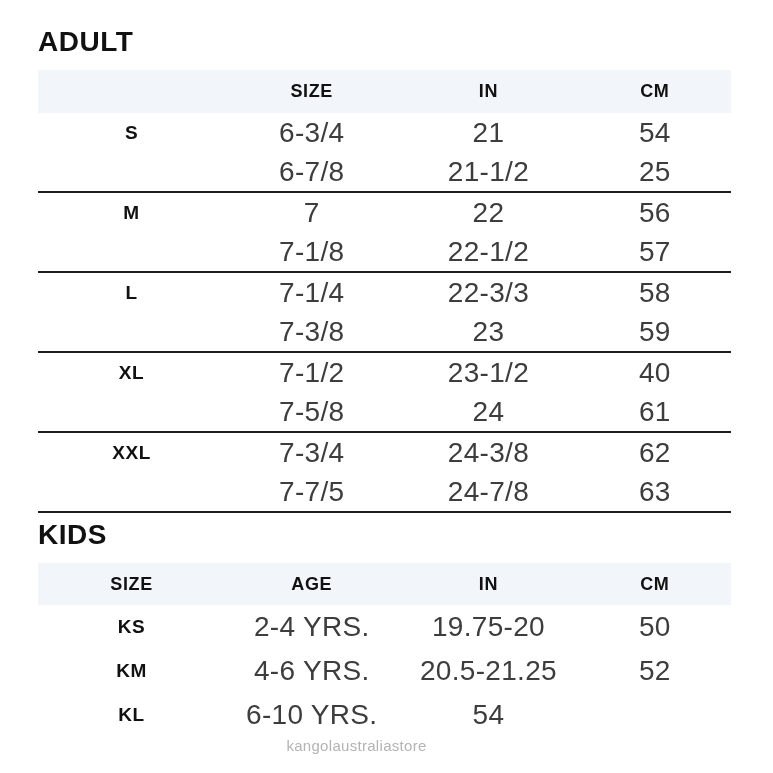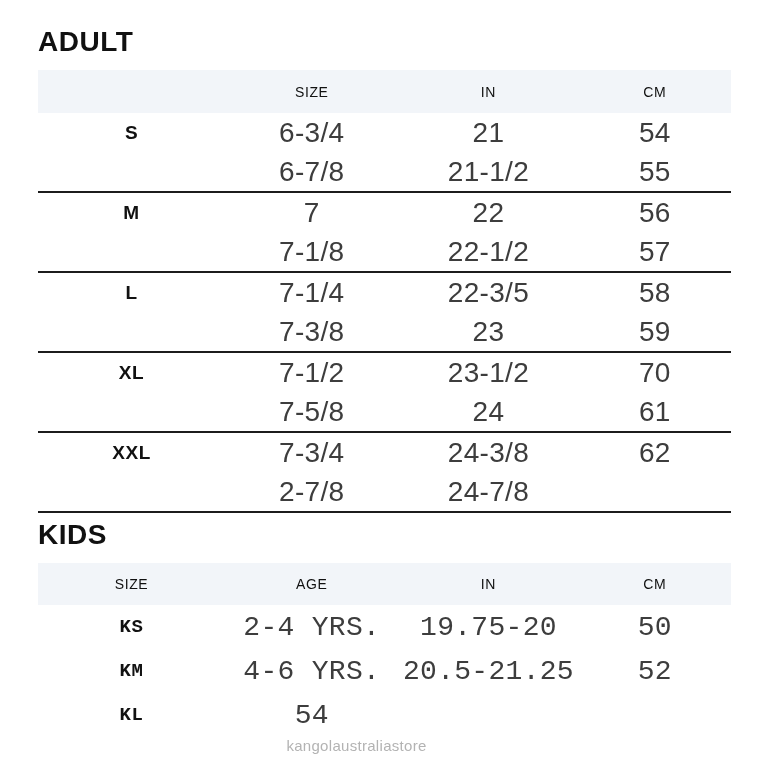--- a/index.html
+++ b/index.html
@@ -34,35 +34,35 @@
   .kids .row.header { height: 42px; }
 
   .cell {
     text-align: center;
     font-size: 28px;
     font-weight: 400;
     color: #3d3d3d;
     letter-spacing: 0.3px;
   }
   .cell.hdr {
-    font-size: 14px;
-    font-weight: 400;
+    font-size: 18px;
+    font-weight: 700;
     color: #111111;
     letter-spacing: 0.6px;
   }
   .cell.label {
     font-size: 19px;
     font-weight: 800;
     color: #111111;
     letter-spacing: 0.6px;
   }
 
   .adult .row.data { height: 39px; }
   .adult .group { border-bottom: 2px solid #1c1c1c; }
-  .kids .row.data { height: 44px; font-family: Liberation Mono, monospace; }
+  .kids .row.data { height: 44px; }
 
   .watermark {
     width: 713px;
     margin-left: -38px;
     text-align: center;
     font-size: 15px;
     color: #b3b3b3;
     letter-spacing: 0.3px;
     line-height: 18px;
   }
@@ -87,21 +87,21 @@
         <div class="row data">
           <div class="cell label">S</div>
           <div class="cell">6-3/4</div>
           <div class="cell">21</div>
           <div class="cell">54</div>
         </div>
         <div class="row data">
           <div class="cell label"></div>
           <div class="cell">6-7/8</div>
           <div class="cell">21-1/2</div>
-          <div class="cell">55</div>
+          <div class="cell">25</div>
         </div>
       </div>
 
       <div class="group">
         <div class="row data">
           <div class="cell label">M</div>
           <div class="cell">7</div>
           <div class="cell">22</div>
           <div class="cell">56</div>
         </div>
@@ -110,57 +110,58 @@
           <div class="cell">7-1/8</div>
           <div class="cell">22-1/2</div>
           <div class="cell">57</div>
         </div>
       </div>
 
       <div class="group">
         <div class="row data">
           <div class="cell label">L</div>
           <div class="cell">7-1/4</div>
-          <div class="cell">22-3/5</div>
+          <div class="cell">22-3/3</div>
           <div class="cell">58</div>
         </div>
         <div class="row data">
           <div class="cell label"></div>
           <div class="cell">7-3/8</div>
           <div class="cell">23</div>
           <div class="cell">59</div>
         </div>
       </div>
 
       <div class="group">
         <div class="row data">
           <div class="cell label">XL</div>
           <div class="cell">7-1/2</div>
           <div class="cell">23-1/2</div>
-          <div class="cell">70</div>
+          <div class="cell">40</div>
         </div>
         <div class="row data">
           <div class="cell label"></div>
           <div class="cell">7-5/8</div>
           <div class="cell">24</div>
           <div class="cell">61</div>
         </div>
       </div>
 
       <div class="group">
         <div class="row data">
           <div class="cell label">XXL</div>
           <div class="cell">7-3/4</div>
           <div class="cell">24-3/8</div>
           <div class="cell">62</div>
         </div>
         <div class="row data">
           <div class="cell label"></div>
-          <div class="cell">2-7/8</div>
+          <div class="cell">7-7/5</div>
           <div class="cell">24-7/8</div>
+          <div class="cell">63</div>
         </div>
       </div>
     </div>
   </section>
 
   <section>
     <h2 class="section-title title-kids">KIDS</h2>
 
     <div class="table kids">
       <div class="row header">
@@ -177,20 +178,21 @@
         <div class="cell">50</div>
       </div>
       <div class="row data">
         <div class="cell label">KM</div>
         <div class="cell">4-6 YRS.</div>
         <div class="cell">20.5-21.25</div>
         <div class="cell">52</div>
       </div>
       <div class="row data">
         <div class="cell label">KL</div>
+        <div class="cell">6-10 YRS.</div>
         <div class="cell">54</div>
       </div>
     </div>
   </section>
 
   <div class="watermark">kangolaustraliastore</div>
 
 </div>
 
 </body></html>

